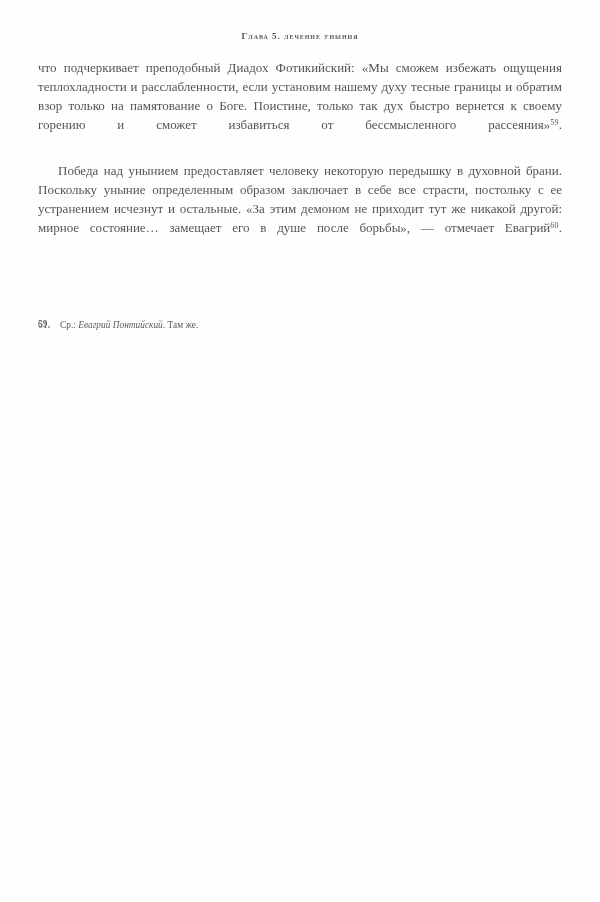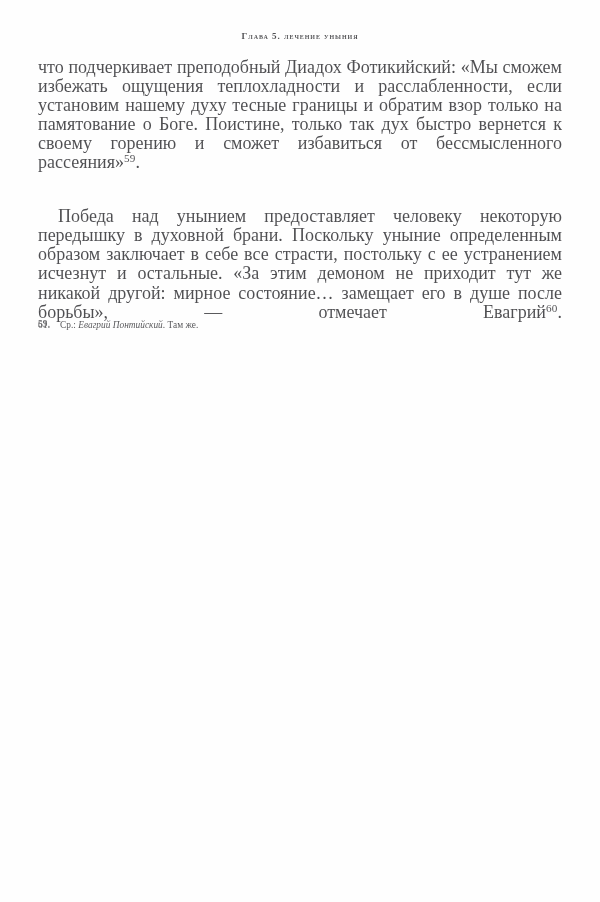--- a/index.html
+++ b/index.html
@@ -48,30 +48,30 @@
   
   .body-block {
     position: absolute;
     left: 38px;
     top: 58px;
     width: 524px;
   }
 
   .para {
     margin: 0;
-    font-size: 18px;
+    font-size: 13px;
     line-height: 19.05px;
     text-align: justify;
     text-justify: inter-word;
     color: #16161a;
     word-spacing: -0.1px;
     hyphens: manual;
   }
   .para + .para {
-    margin-top: 16px;
+    margin-top: 8px;
   }
   .para.indent {
     text-indent: 20px;
   }
   
   .para::after {
     content: "";
     display: inline-block;
     width: 100%;
   }

